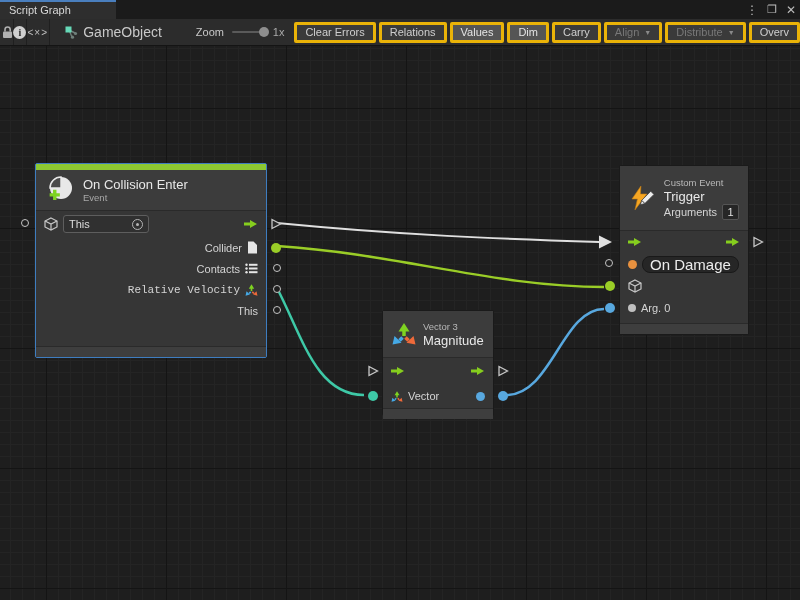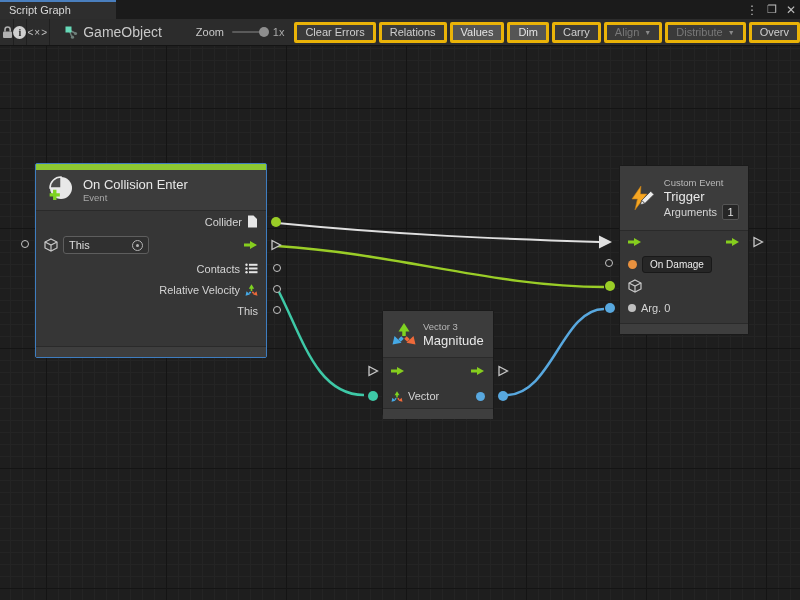--- a/index.html
+++ b/index.html
@@ -66,22 +66,22 @@
   .nfooter { height:10px; background:#3e3e3e; flex:none; }
   .nspacer { flex:1; }
 
   .thisfield { display:flex; align-items:center; width:86px; height:18px; background:#303030;
     border:1px solid #5e5e5e; border-radius:3px; padding:0 5px; gap:4px; }
   .thisfield .txt { color:#dcdcdc; font-size:11px; flex:1; }
   .target { position:relative; width:11px; height:11px; border:1.4px solid #b4b4b4; border-radius:50%; }
   .target::after { content:""; position:absolute; left:50%; top:50%; width:3px; height:3px;
     margin:-1.5px 0 0 -1.5px; border-radius:50%; background:#b4b4b4; }
 
-  .strfield { height:17px; background:#262626; border:1px solid #191919; border-radius:3px;
-    color:#ececec; font-size:10px; display:flex; align-items:center; padding:0 7px; }
+  .strfield { height:17px; background:#262626; border:1px solid #191919; border-radius:8px;
+    color:#ececec; font-size:15px; display:flex; align-items:center; padding:0 7px; }
   .argbox { width:17px; height:16px; background:#262626; border:1px solid #555; border-radius:2px;
     color:#e0e0e0; font-size:11px; display:flex; align-items:center; justify-content:center; margin-left:5px; }
 
   
   .port { position:absolute; top:50%; border-radius:50%; }
   .port.empty { width:8px; height:8px; margin-top:-5px; border:1.5px solid #c4c4c4; background:#1e1e1e; }
   .port.filled { width:10px; height:10px; margin-top:-5px; }
   .port.outleft { left:-15px; }
   .port.outright { right:-15px; }
   .tri-out { position:absolute; top:50%; margin-top:-6px; }
@@ -175,61 +175,61 @@
           <path d="M16,13 L5,13 A11,11 0 0 1 16,2 Z" fill="#4a4a4a" stroke="#e8e8e8" stroke-width="1.5"></path>
           <path d="M9,19 h4 v-4 h4 v4 h4 v4 h-4 v4 h-4 v-4 h-4 z" fill="#7ed321" transform="translate(-3,2) scale(0.85)"></path>
         </svg>
         <div class="ncol">
           <span class="ntitle">On Collision Enter</span>
           <span class="nsub">Event</span>
         </div>
       </div>
       <div class="ndivider"></div>
 
-      <div class="nrow right" style="height:21px;">
-        <span class="rowlabel">Collider</span>
-        <svg width="11" height="13" viewBox="0 0 11 13">
-          <path d="M1,0.5 H6.5 L10,4 V12.5 H1 Z" fill="#e6e6e6"></path>
-        </svg>
-        <span class="port filled outright" style="background: rgb(154, 205, 39);"></span>
-      </div>
-
       <div class="nrow" style="height:26px;">
         <span class="port empty outleft"></span>
         <svg width="14" height="14" viewBox="0 0 14 14">
           <polygon points="7,1 13,4 13,10 7,13 1,10 1,4" fill="none" stroke="#c8c8c8" stroke-width="1.2"></polygon>
           <path d="M1,4 L7,7 L13,4 M7,7 V13" fill="none" stroke="#c8c8c8" stroke-width="1.2"></path>
         </svg>
         <div class="thisfield">
           <span class="txt">This</span>
           <span class="target"></span>
         </div>
         <div class="nspacer"></div>
         <svg width="14" height="10" viewBox="0 0 14 10">
           <path d="M0,3.5 H6 V1 L13,5 L6,9 V6.5 H0 Z" fill="#86ce1e"></path>
         </svg>
         <svg class="tri-out right" width="12" height="12" viewBox="0 0 12 12">
           <path d="M2,1.5 L10.5,6 L2,10.5 Z" fill="#2a2a2a" stroke="#c8c8c8" stroke-width="1.3"></path>
         </svg>
+      </div>
+
+      <div class="nrow right" style="height:21px;">
+        <span class="rowlabel">Collider</span>
+        <svg width="11" height="13" viewBox="0 0 11 13">
+          <path d="M1,0.5 H6.5 L10,4 V12.5 H1 Z" fill="#e6e6e6"></path>
+        </svg>
+        <span class="port filled outright" style="background: rgb(154, 205, 39);"></span>
       </div>
       <div class="nrow right" style="height:21px;">
         <span class="rowlabel">Contacts</span>
         <svg width="13" height="11" viewBox="0 0 13 11">
           <g fill="#e6e6e6">
             <circle cx="1.5" cy="1.8" r="1.2"></circle>
               <rect x="4" y="0.8" width="8.5" height="2"></rect>
             <circle cx="1.5" cy="5.5" r="1.2"></circle>
               <rect x="4" y="4.5" width="8.5" height="2"></rect>
             <circle cx="1.5" cy="9.2" r="1.2"></circle>
               <rect x="4" y="8.2" width="8.5" height="2"></rect>
           </g>
         </svg>
         <span class="port empty outright"></span>
       </div>
-      <div class="nrow right" style="height:21px;">
+      <div class="nrow right" style="height:21px;font-family:Liberation Mono, monospace;">
         <span class="rowlabel">Relative Velocity</span>
         <svg width="13" height="12" viewBox="0 0 24 22">
           <line x1="12" y1="13" x2="12" y2="7" stroke-width="3" stroke="#7ed321"></line>
           <polygon points="7,8.5 12,0.5 17,8.5" fill="#7ed321"></polygon>
           <line x1="10.5" y1="14.5" x2="7.5" y2="17.5" stroke-width="3" stroke="#45a9e6"></line>
           <polygon points="1,21.5 2.8,13.5 9,19.5" fill="#45a9e6"></polygon>
           <line x1="13.5" y1="14.5" x2="16.5" y2="17.5" stroke-width="3" stroke="#ef6a3a"></line>
           <polygon points="23,21.5 15,19.5 21.2,13.5" fill="#ef6a3a"></polygon>
         </svg>
         <span class="port empty outright"></span>

